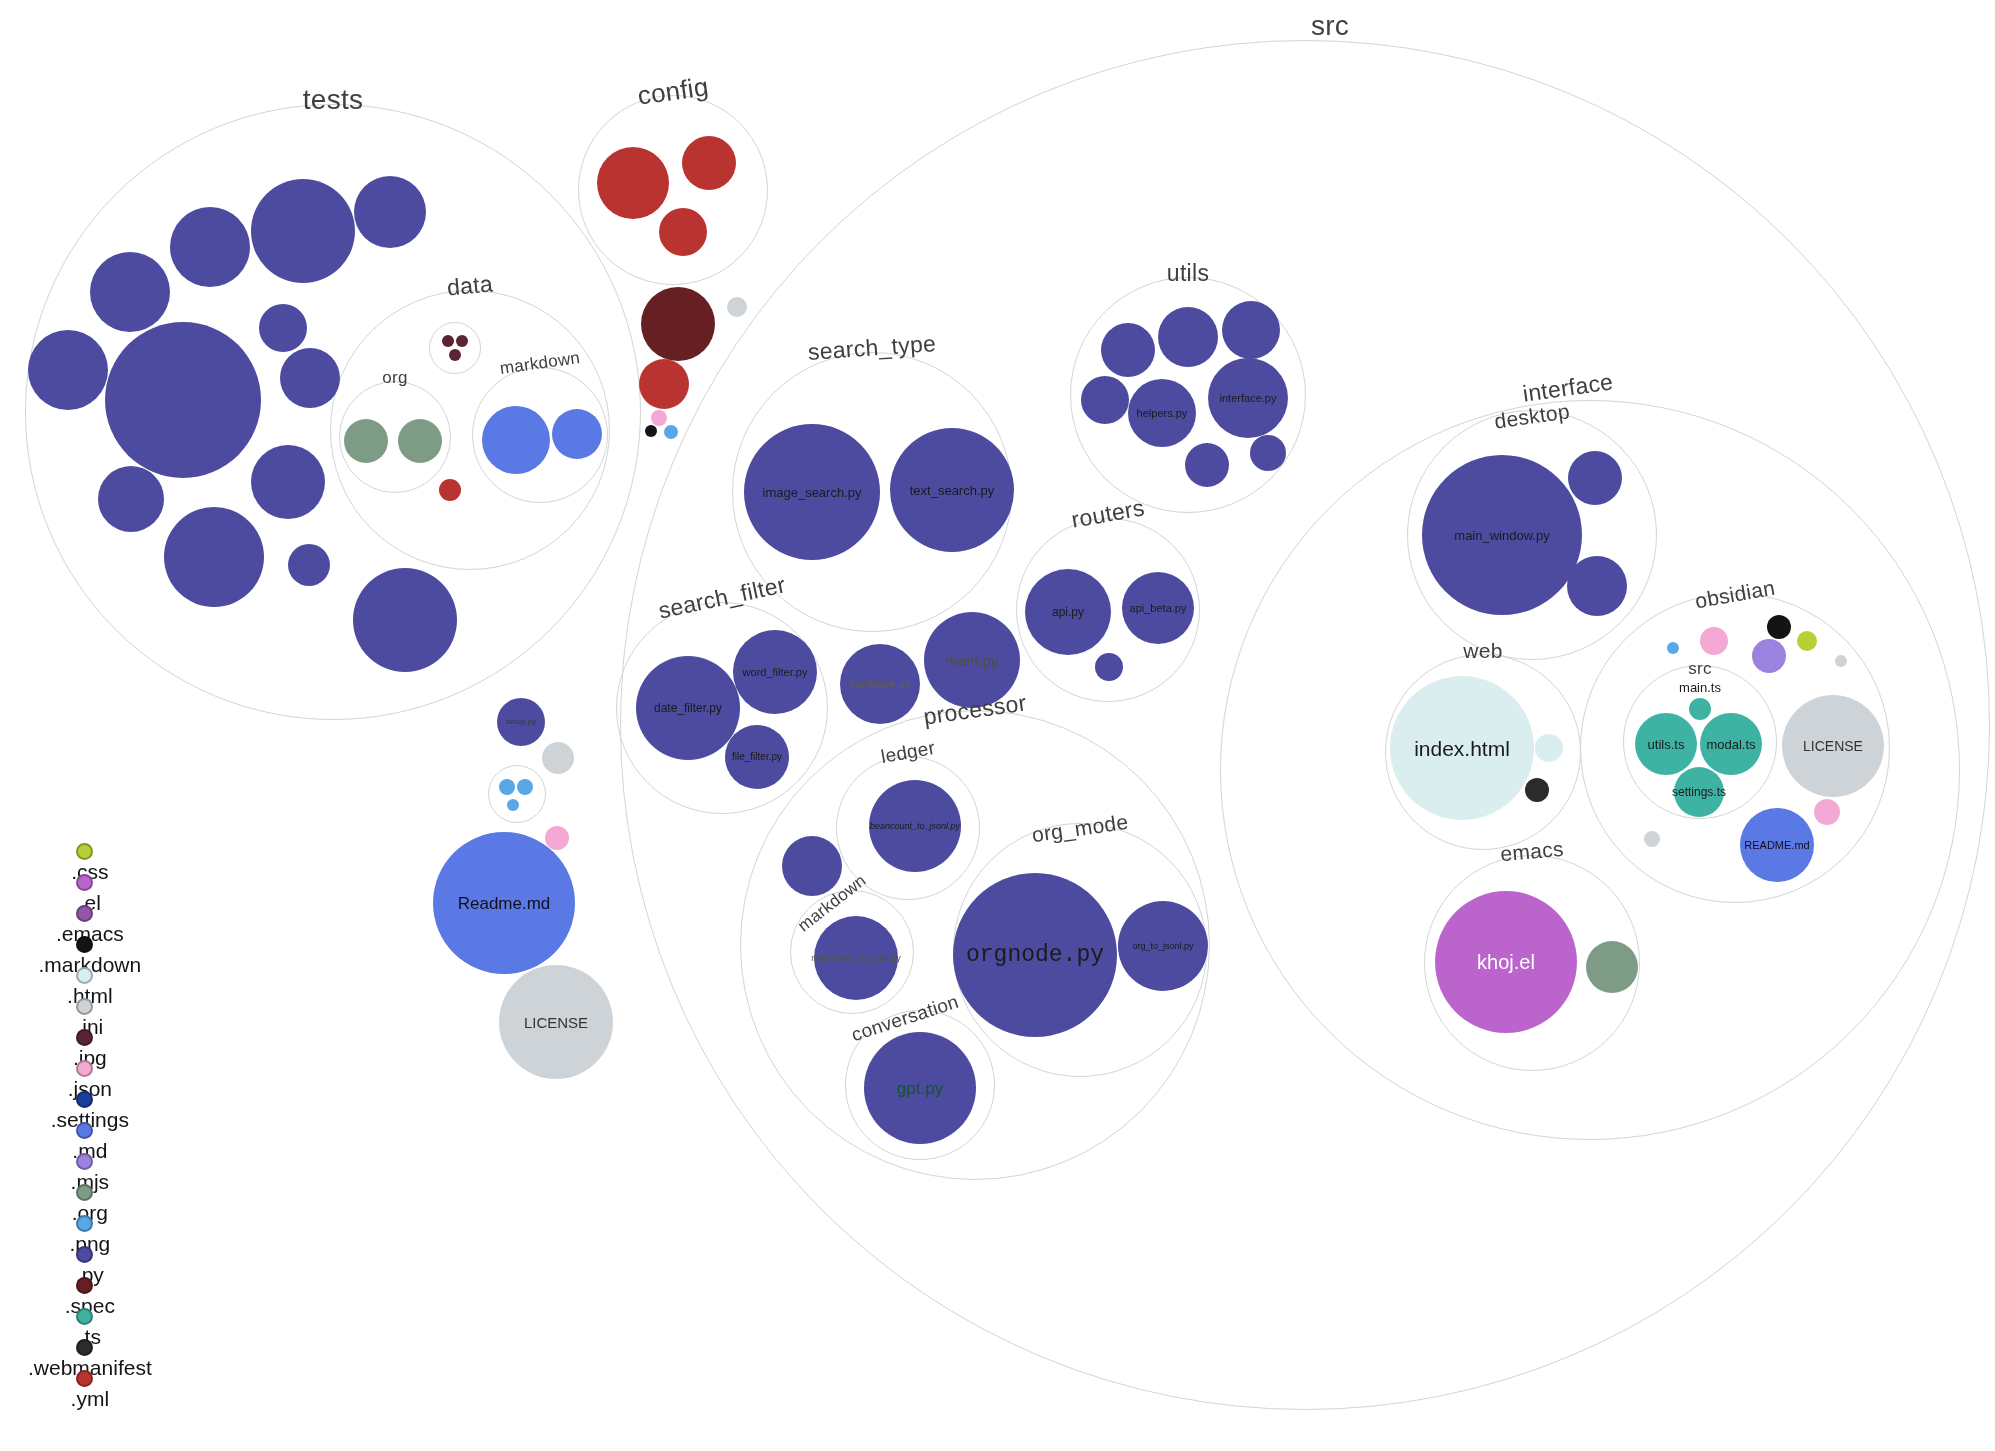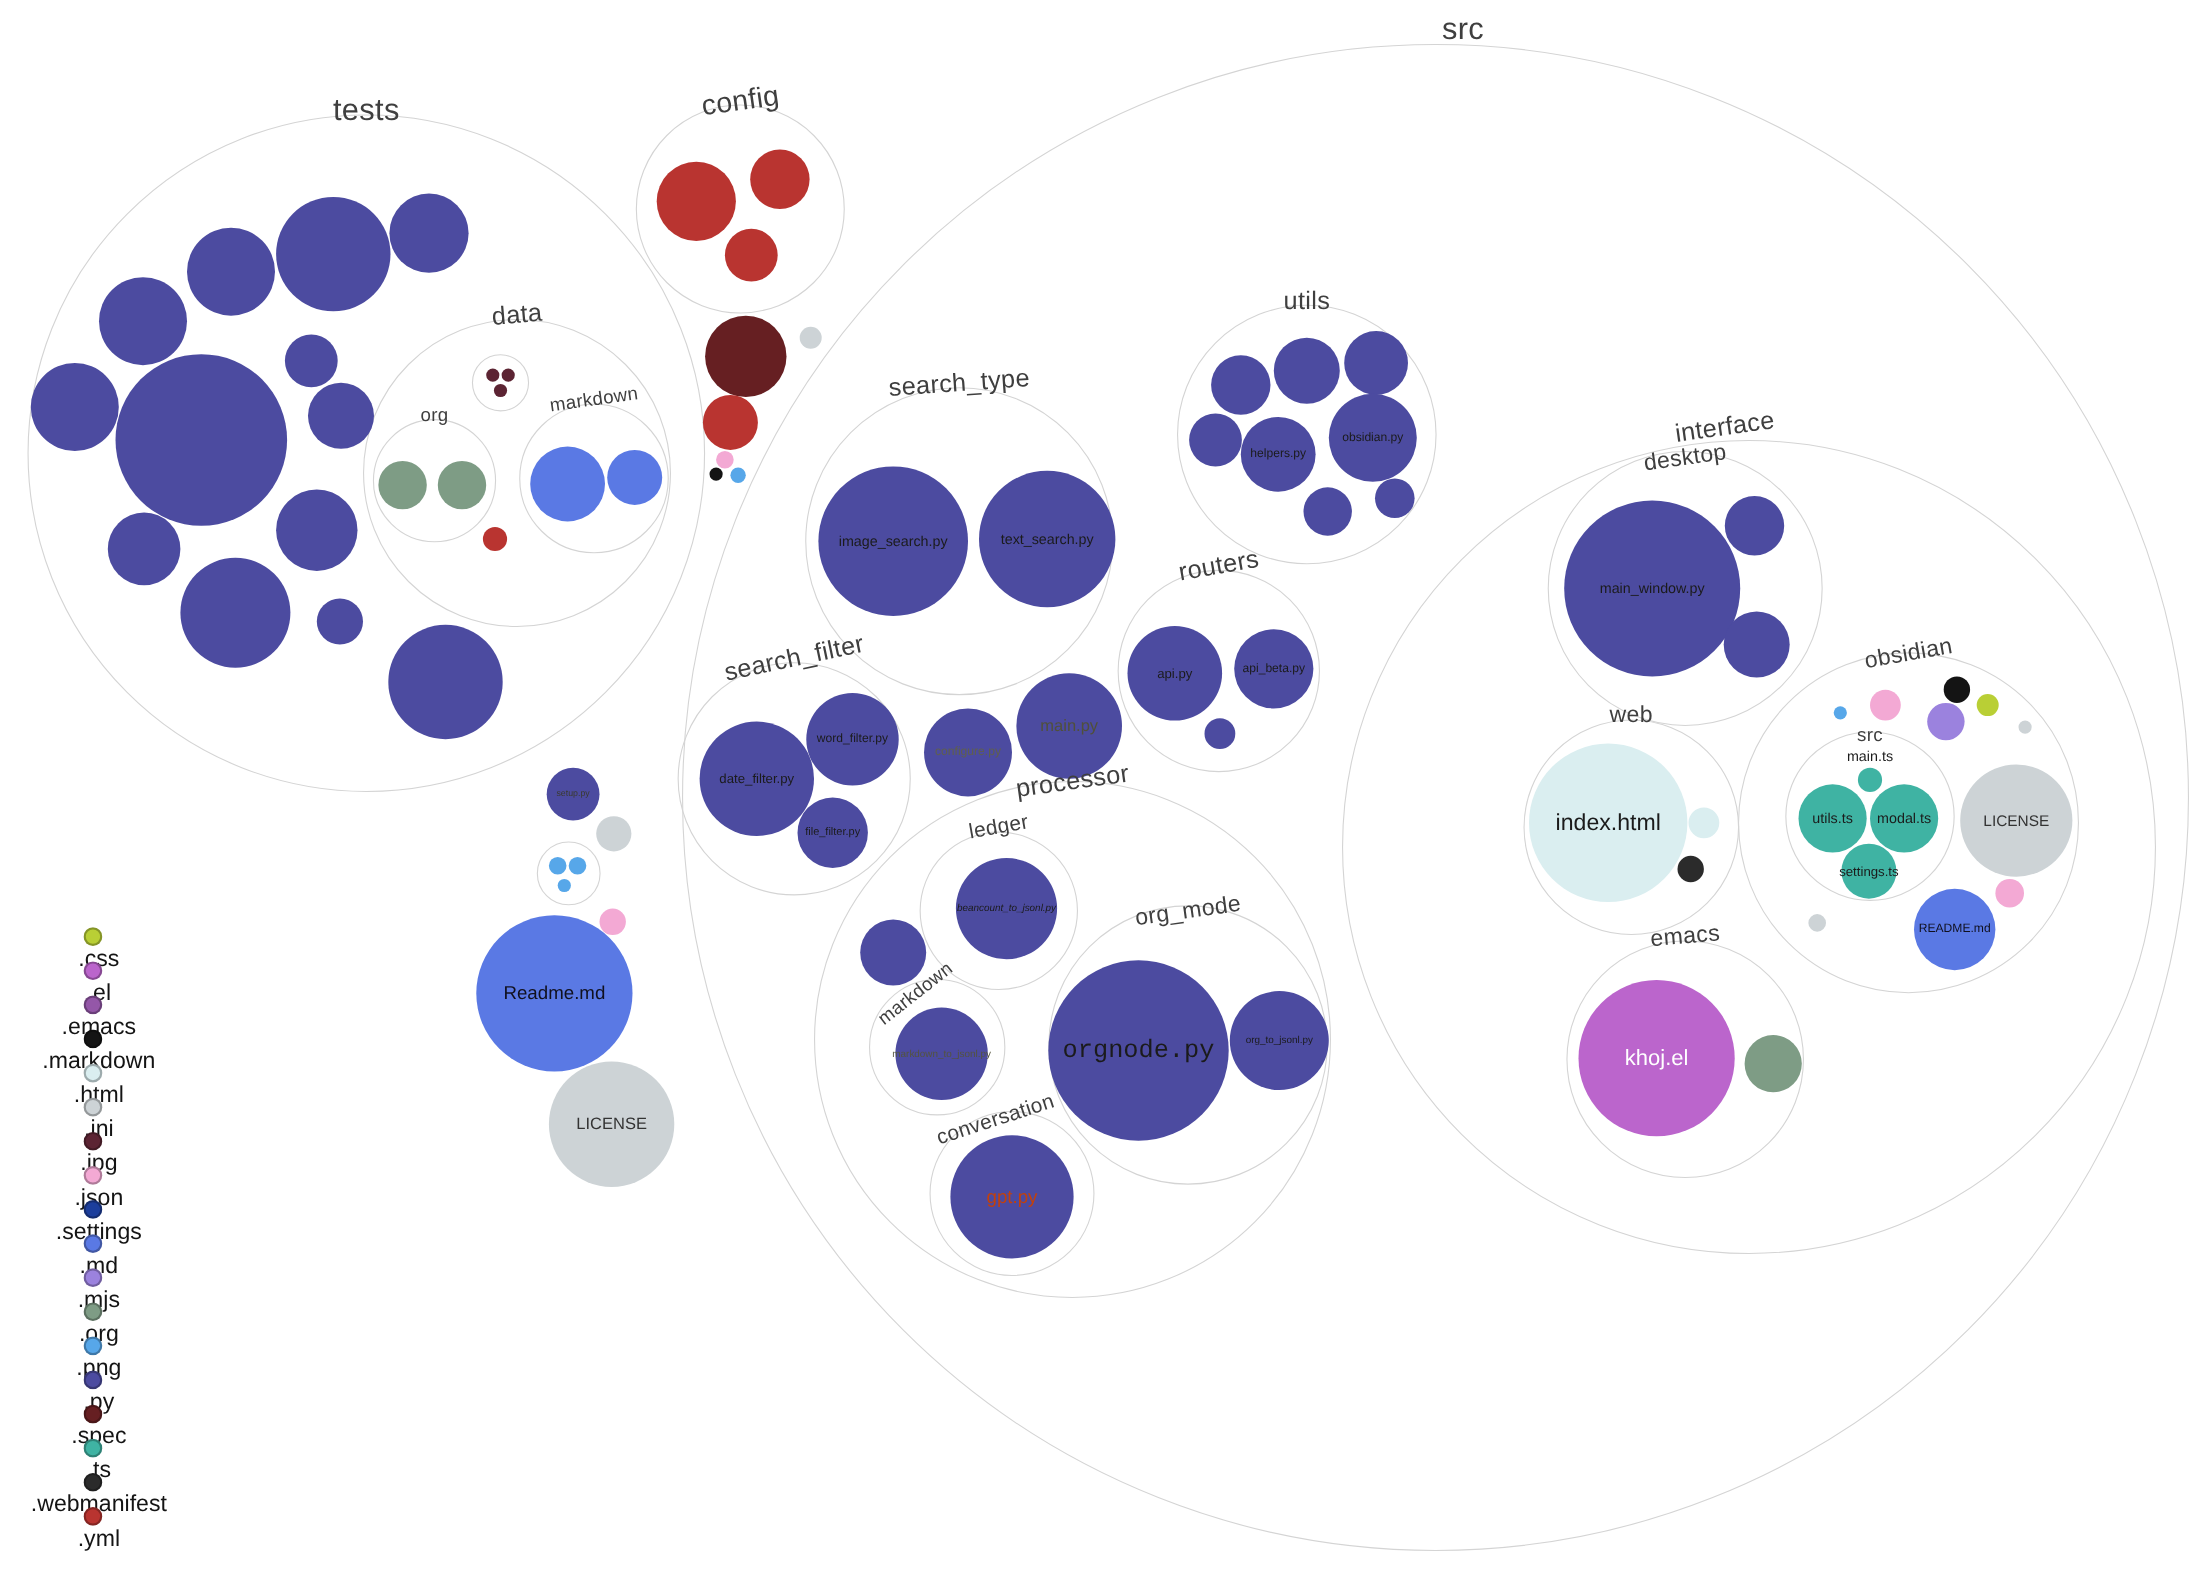--- a/index.html
+++ b/index.html
@@ -153,31 +153,31 @@
       <div class="label group-label" style="font-size: 17px; left: 1700px; top: 668px; transform: translate(-50%, -50%) rotate(0deg);">src</div>
       <div class="label group-label" style="font-size: 21px; left: 1532px; top: 851px; transform: translate(-50%, -50%) rotate(-5deg);">emacs</div>
       <div class="label file-label" style="font-size: 8px; left: 521px; top: 722px; transform: translate(-50%, -50%); color: rgb(58, 58, 48);">setup.py</div>
       <div class="label file-label" style="font-size: 17px; left: 504px; top: 903px; transform: translate(-50%, -50%); color: rgb(16, 16, 30);">Readme.md</div>
       <div class="label file-label" style="font-size: 15px; left: 556px; top: 1022px; transform: translate(-50%, -50%); color: rgb(51, 51, 51);">LICENSE</div>
       <div class="label file-label" style="font-size: 13px; left: 812px; top: 492px; transform: translate(-50%, -50%);">image_search.py</div>
       <div class="label file-label" style="font-size: 13px; left: 952px; top: 490px; transform: translate(-50%, -50%);">text_search.py</div>
       <div class="label file-label" style="font-size: 15px; left: 972px; top: 660px; transform: translate(-50%, -50%); color: rgb(80, 80, 58);">main.py</div>
       <div class="label file-label" style="font-size: 11px; left: 880px; top: 684px; transform: translate(-50%, -50%); color: rgb(96, 96, 76);">configure.py</div>
       <div class="label file-label" style="font-size: 11px; left: 1162px; top: 413px; transform: translate(-50%, -50%);">helpers.py</div>
-      <div class="label file-label" style="font-size: 11px; left: 1248px; top: 398px; transform: translate(-50%, -50%);">obsidian.py</div>
+      <div class="label file-label" style="font-size: 11px; left: 1248px; top: 398px; transform: translate(-50%, -50%);">interface.py</div>
       <div class="label file-label" style="font-size: 12px; left: 1068px; top: 612px; transform: translate(-50%, -50%);">api.py</div>
       <div class="label file-label" style="font-size: 11px; left: 1158px; top: 608px; transform: translate(-50%, -50%);">api_beta.py</div>
       <div class="label file-label" style="font-size: 12px; left: 688px; top: 708px; transform: translate(-50%, -50%);">date_filter.py</div>
       <div class="label file-label" style="font-size: 11px; left: 775px; top: 672px; transform: translate(-50%, -50%);">word_filter.py</div>
       <div class="label file-label" style="font-size: 10px; left: 757px; top: 757px; transform: translate(-50%, -50%);">file_filter.py</div>
       <div class="label file-label" style="font-size: 9px; left: 915px; top: 826px; transform: translate(-50%, -50%); font-style: italic;">beancount_to_jsonl.py</div>
       <div class="label file-label" style="font-size: 9px; left: 856px; top: 958px; transform: translate(-50%, -50%); color: rgb(84, 84, 62);">markdown_to_jsonl.py</div>
       <div class="label file-label" style="font-size: 23px; left: 1035px; top: 955px; transform: translate(-50%, -50%); font-family: Liberation Mono, monospace;">orgnode.py</div>
       <div class="label file-label" style="font-size: 9px; left: 1163px; top: 946px; transform: translate(-50%, -50%);">org_to_jsonl.py</div>
-      <div class="label file-label" style="font-size: 17px; left: 920px; top: 1088px; transform: translate(-50%, -50%); color: #c2410c;">gpt.py</div>
+      <div class="label file-label" style="font-size: 17px; left: 920px; top: 1088px; transform: translate(-50%, -50%); color: #14532d;">gpt.py</div>
       <div class="label file-label" style="font-size: 13px; left: 1502px; top: 535px; transform: translate(-50%, -50%);">main_window.py</div>
       <div class="label file-label" style="font-size: 21px; left: 1462px; top: 748px; transform: translate(-50%, -50%);">index.html</div>
       <div class="label file-label" style="font-size: 13px; left: 1700px; top: 687px; transform: translate(-50%, -50%);">main.ts</div>
       <div class="label file-label" style="font-size: 13px; left: 1666px; top: 744px; transform: translate(-50%, -50%);">utils.ts</div>
       <div class="label file-label" style="font-size: 13px; left: 1731px; top: 744px; transform: translate(-50%, -50%);">modal.ts</div>
       <div class="label file-label" style="font-size: 12px; left: 1699px; top: 792px; transform: translate(-50%, -50%);">settings.ts</div>
       <div class="label file-label" style="font-size: 14px; left: 1833px; top: 746px; transform: translate(-50%, -50%); color: rgb(51, 51, 51);">LICENSE</div>
       <div class="label file-label" style="font-size: 11px; left: 1777px; top: 845px; transform: translate(-50%, -50%); color: rgb(16, 16, 30);">README.md</div>
       <div class="label file-label" style="font-size: 20px; left: 1506px; top: 962px; transform: translate(-50%, -50%); color: rgb(255, 255, 255);">khoj.el</div>
     </div>

